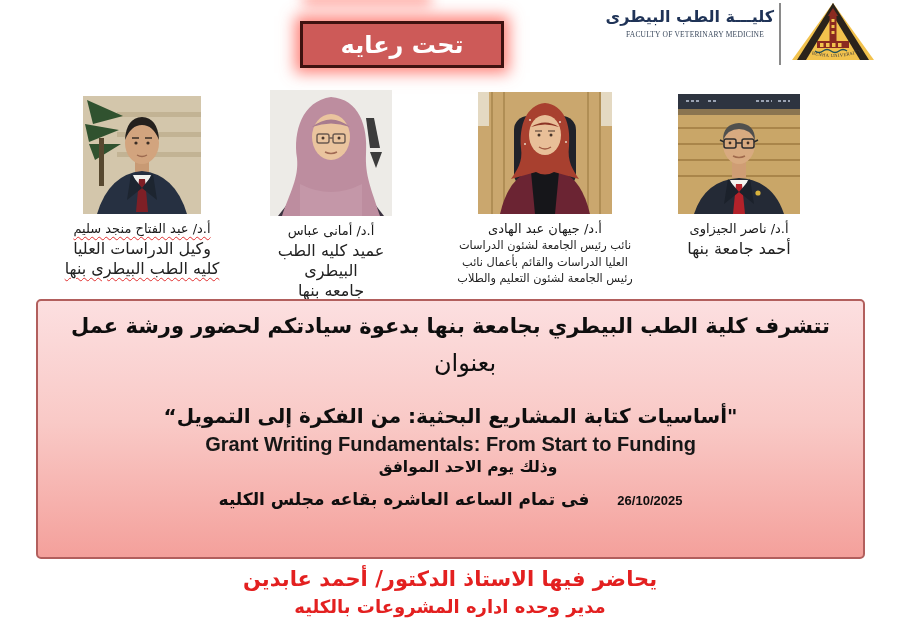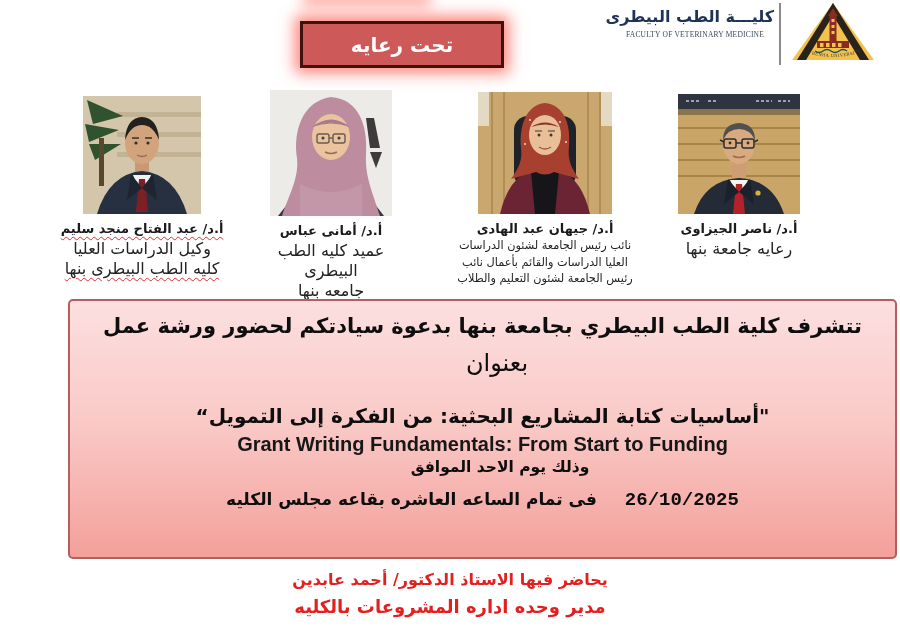--- a/index.html
+++ b/index.html
@@ -11,58 +11,58 @@
   .page{position:relative;width:900px;height:641px;background:#fff;overflow:hidden;
         font-family:"DejaVu Sans",sans-serif;}
 
   
   .top-smear{position:absolute;left:303px;top:-7px;width:128px;height:13px;
              background:var(--banner-glow);filter:blur(7px);opacity:.55;}
   .banner{position:absolute;left:300px;top:21px;width:198px;height:41px;
           background:var(--banner-bg);border:3px solid var(--banner-border);
           box-shadow:0 0 14px 5px rgba(255,90,77,.75);
           display:flex;align-items:center;justify-content:center;
-          color:#fff;font-weight:bold;font-size:20px;direction:rtl;}
+          color:#fff;font-weight:bold;font-size:24px;direction:rtl;}
   .faculty-block{position:absolute;left:616px;top:7px;width:158px;text-align:center;}
   .fac-ar{font-size:16px;font-weight:bold;color:var(--navy);direction:rtl;white-space:nowrap;}
   .fac-en{margin-top:4px;font-family:"Liberation Serif",serif;font-weight:normal;
           font-size:7.5px;letter-spacing:.2px;color:#3c4a5e;white-space:nowrap;}
   .divider{position:absolute;left:779px;top:3px;width:2px;height:62px;background:#8a8a8a;}
   .emblem{position:absolute;left:789px;top:1px;}
 
   
   .patron{position:absolute;text-align:center;}
   .patron .photo{display:block;margin:0 auto;background:#ddd;}
   .cap{direction:rtl;margin-top:5px;color:#1a1a1a;}
-  .cap .nm{font-weight:bold;font-size:13px;line-height:20px;}
+  .cap .nm{font-weight:normal;font-size:13px;line-height:20px;}
   .cap .ln{font-size:16px;line-height:20px;color:#222;}
   .cap-sm .nm{font-size:13px;line-height:19px;}
   .cap-sm .ln{font-size:11.3px;line-height:16.5px;}
   .squiggle{text-decoration:underline wavy #e03030 1px;text-underline-offset:3px;
             -webkit-text-decoration:underline wavy #e03030;}
 
   
   .invite-box{position:absolute;left:36px;top:299px;width:825px;height:256px;
       border:2px solid var(--box-border);border-radius:5px;text-align:center;
       background:linear-gradient(180deg,var(--box-grad-top) 0%,var(--box-grad-mid) 48%,var(--box-grad-bottom) 100%);
-      color:#0e0e0e;margin-left:32px;}
+      color:#0e0e0e;}
   .inv-l1{direction:rtl;font-weight:bold;font-size:21px;margin-top:13px;padding:0 18px;}
   .inv-l2{direction:rtl;font-weight:normal;font-size:24px;margin-top:11px;padding-left:29px;}
   .inv-title-ar{direction:rtl;font-weight:bold;font-size:20px;margin-top:27px;}
   .inv-title-en{direction:ltr;font-family:"Liberation Sans",sans-serif;font-weight:bold;
                 font-size:20px;margin-top:5px;color:#171717;}
   .inv-day{direction:rtl;font-weight:bold;font-size:15.5px;margin-top:2px;padding-left:35px;}
   .inv-when{display:flex;justify-content:center;align-items:baseline;gap:28px;margin-top:13px;}
   .inv-when .tp{direction:rtl;font-weight:bold;font-size:17px;}
-  .inv-when .dt{font-family:Liberation Mono, monospace;font-weight:bold;font-size:19px;}
+  .inv-when .dt{font-family:Liberation Sans, sans-serif;font-weight:bold;font-size:13px;}
 
   
   .footer{position:absolute;left:0;top:566px;width:900px;text-align:center;
           color:var(--footer-red);font-weight:bold;direction:rtl;}
-  .footer .f1{font-size:16px;line-height:27px;}
+  .footer .f1{font-size:21px;line-height:27px;}
   .footer .f2{font-size:18px;line-height:27px;}
 </style>
 </head>
 <body>
 
 <div class="page">
 
   <div class="top-smear"></div>
   <div class="banner">
     <span>تحت رعايه</span>
@@ -195,21 +195,21 @@
         <circle cx="70" cy="49" r="1.4" fill="#3c2e24"></circle>
       <path d="M55,62 q6,3 12,0" stroke="#a06a4c" stroke-width="1.5" fill="none"></path>
       <path d="M16,120 Q27,86 61,84 Q95,86 106,120 Z" fill="#242a36"></path>
       <polygon points="52,86 70,86 61,108" fill="#f4f4f0"></polygon>
       <polygon points="58,90 64,90 67,120 55,120" fill="#b3222a"></polygon>
       <path d="M50,85 L61,98 L46,110 Z M72,85 L61,98 L76,110 Z" fill="#1b212b"></path>
       <circle cx="80" cy="99" r="2.6" fill="#d8b23c"></circle>
     </svg>
     <div class="cap">
       <div class="nm">أ.د/ ناصر الجيزاوى</div>
-      <div class="ln">رعايه جامعة بنها</div>
+      <div class="ln">أحمد جامعة بنها</div>
     </div>
   </div>
 
   <div class="invite-box">
     <div class="inv-l1">تتشرف كلية الطب البيطري بجامعة بنها بدعوة سيادتكم لحضور ورشة عمل</div>
     <div class="inv-l2">بعنوان</div>
     <div class="inv-title-ar">"أساسيات كتابة المشاريع البحثية: من الفكرة إلى التمويل“</div>
     <div class="inv-title-en">Grant Writing Fundamentals: From Start to Funding</div>
     <div class="inv-day">وذلك يوم الاحد الموافق</div>
     <div class="inv-when">

